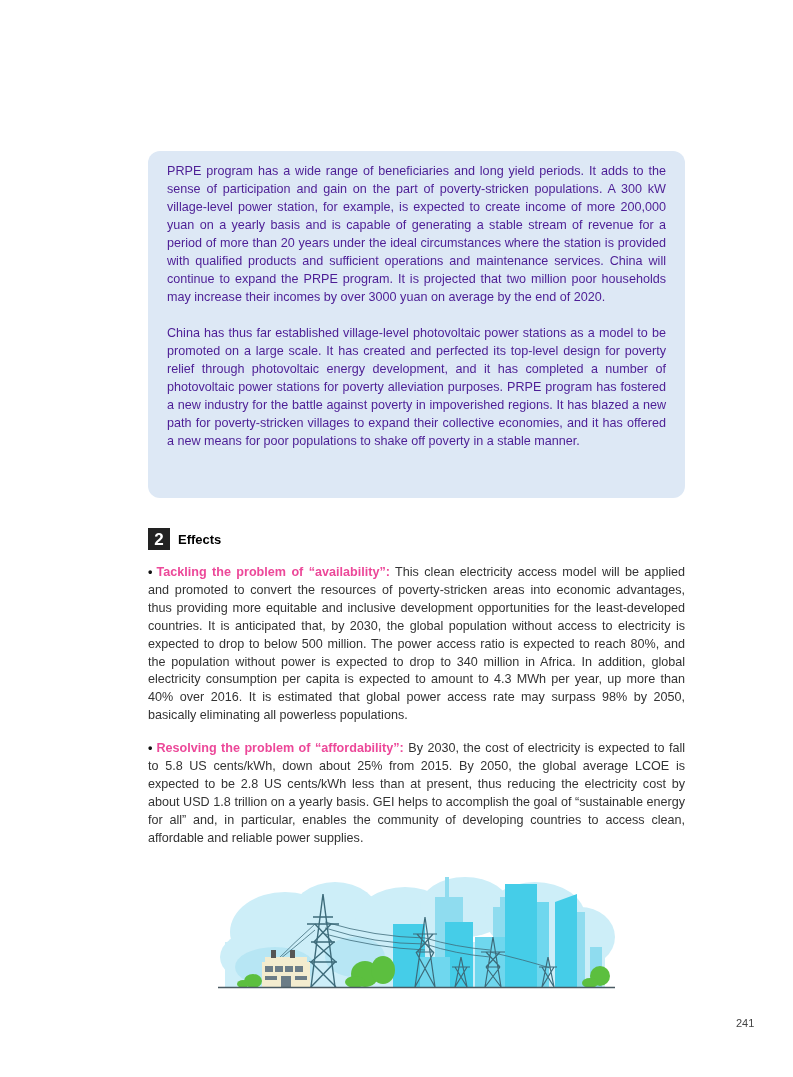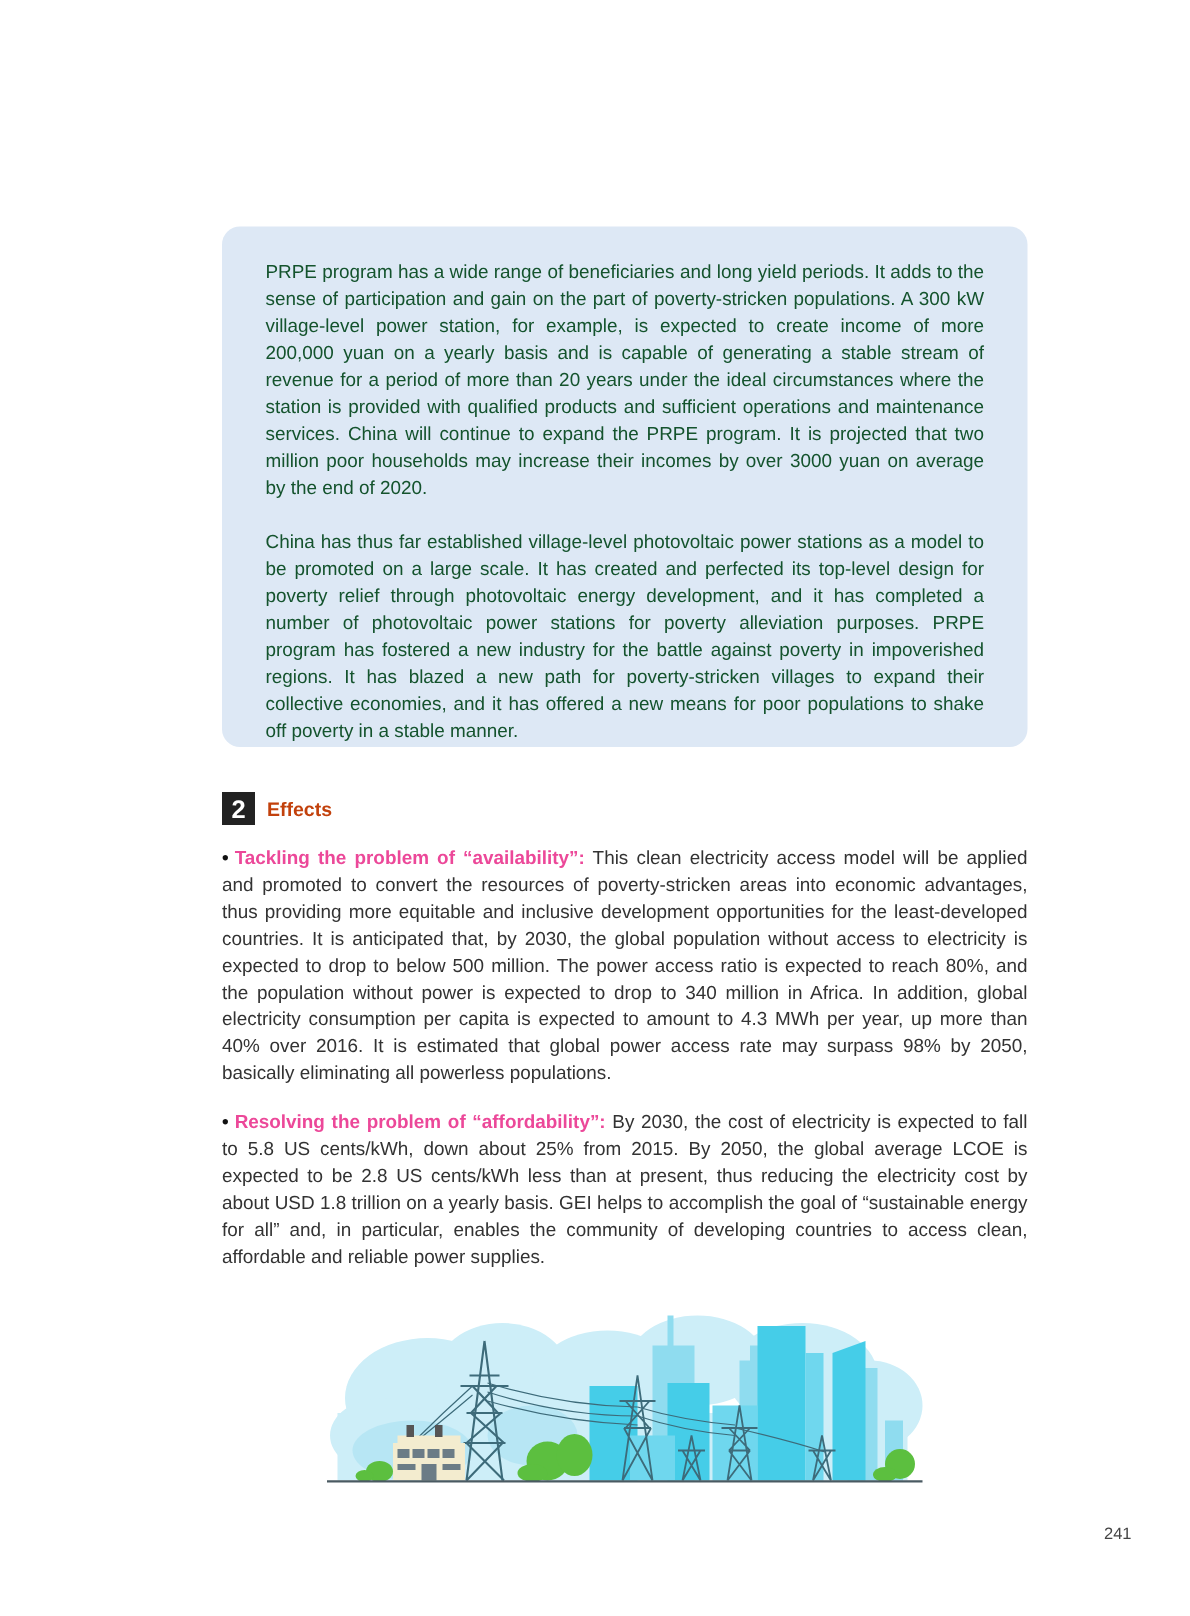--- a/index.html
+++ b/index.html
@@ -6,36 +6,36 @@
     body {
       width: 793px; height: 1077px; position: relative; overflow: hidden;
       font-family: "Liberation Sans", sans-serif; color: #2b2b2b;
     }
     .callout {
       position: absolute; left: 148px; top: 151px; width: 537px; height: 347px;
       background: #dde8f5; border-radius: 12px; box-sizing: border-box;
       padding: 11px 19px 0 19px;
     }
     .callout p {
-      margin: 10px; font-size: 12.6px; line-height: 18px; text-align: justify;
-      text-align-last: left; color: #14532d;
+      margin: 0; font-size: 12.6px; line-height: 18px; text-align: justify;
+      text-align-last: left; color: #4c1d95;
     }
     .callout p + p { margin-top: 18px; }
 
     .section-head {
       position: absolute; left: 148px; top: 528px; height: 22px;
       display: flex; align-items: center;
     }
     .section-num {
       width: 22px; height: 22px; background: #222222; color: #ffffff;
       font-weight: bold; font-size: 17px; display: flex; align-items: center;
       justify-content: center; line-height: 1;
     }
     .section-title {
-      margin-left: 8px; font-weight: bold; font-size: 13px; color: #c2410c;
+      margin-left: 8px; font-weight: bold; font-size: 13px; color: #000000;
     }
 
     .body-para {
       position: absolute; left: 148px; width: 537px; margin: 0;
       font-size: 12.6px; line-height: 17.9px; text-align: justify; color: #333333;
     }
     .body-para .bullet { font-weight: bold; color: #111; margin-right: 4px; }
     .body-para .lead { font-weight: bold; color: #ec4899; }
     #para1 { top: 564px; }
     #para2 { top: 740px; }

